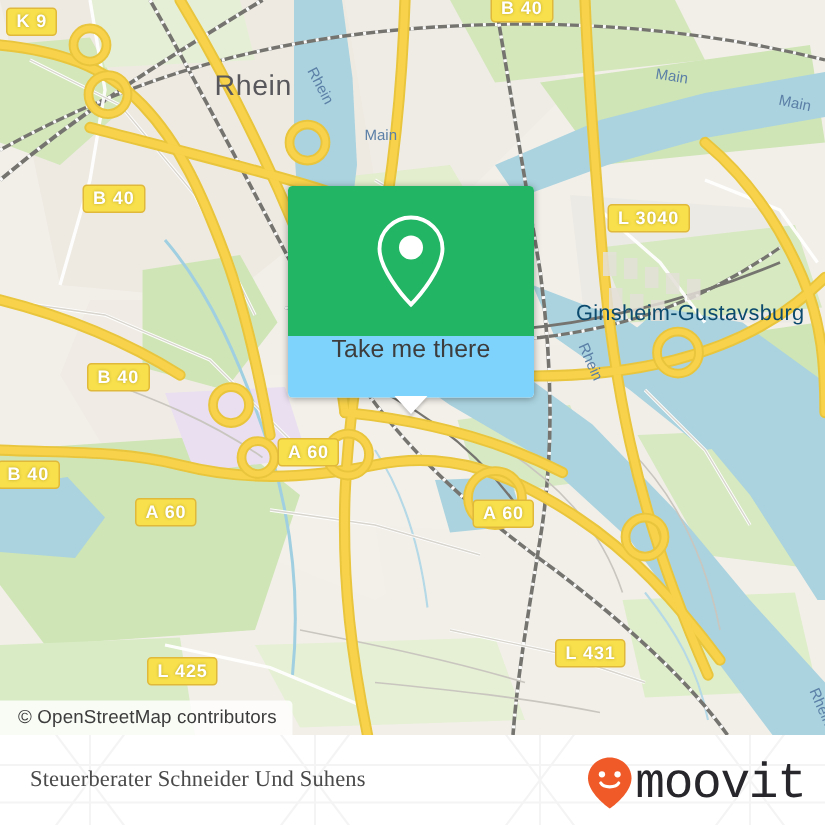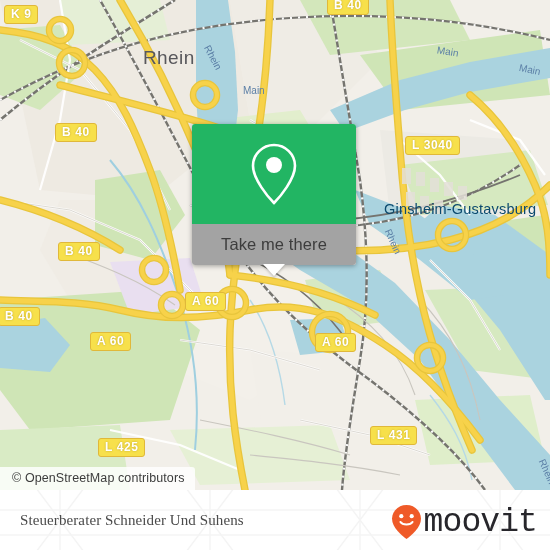--- a/index.html
+++ b/index.html
@@ -84,25 +84,25 @@
   }
   #card-green {
     background: #22b563;
     height: 100px;
     border-radius: 3px 3px 0 0;
     display: flex;
     align-items: center;
     justify-content: center;
   }
   #card-footer {
-    background: #a3a3a3;
+    background: #7dd3fc;
     height: 41px;
     border-radius: 0 0 3px 3px;
     display: flex;
-    align-items: center;
+    align-items: flex-start;
     justify-content: center;
     position: relative;
   }
   #card-footer-label {
     font-size: 16.5px;
     color: #3d3d3d;
     letter-spacing: 0.1px;
   }
   #card-tail {
     position: absolute;

